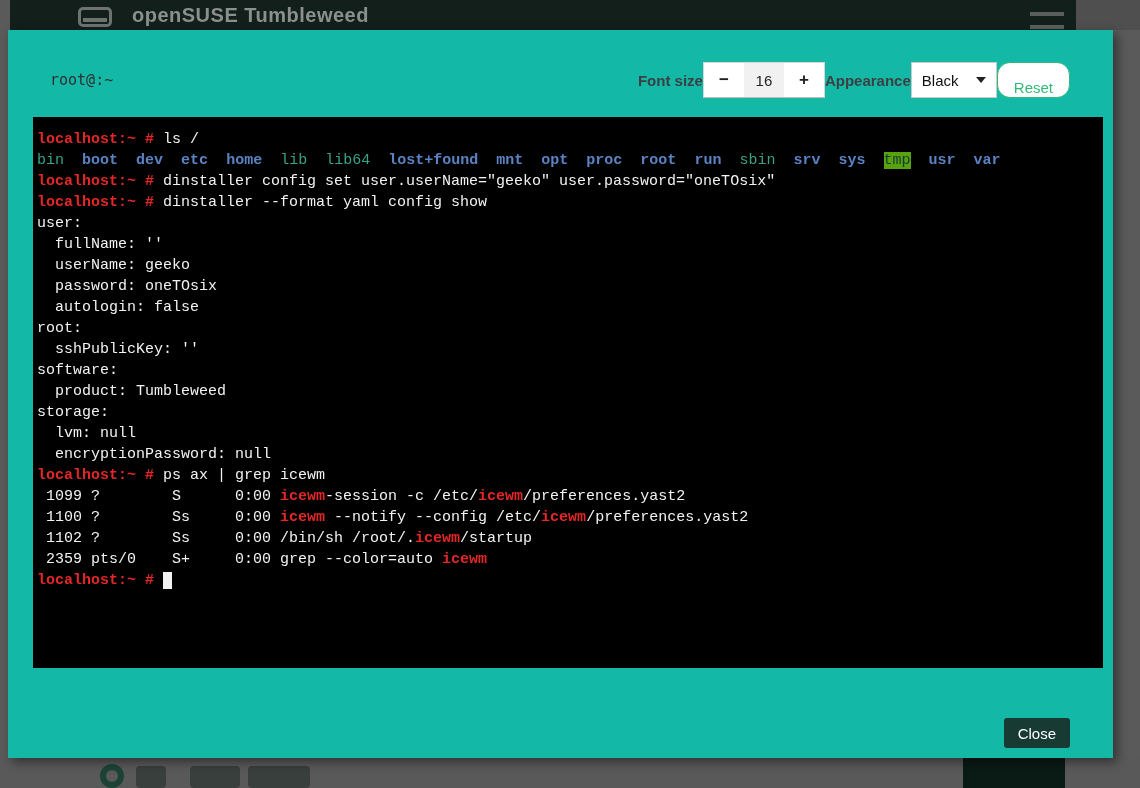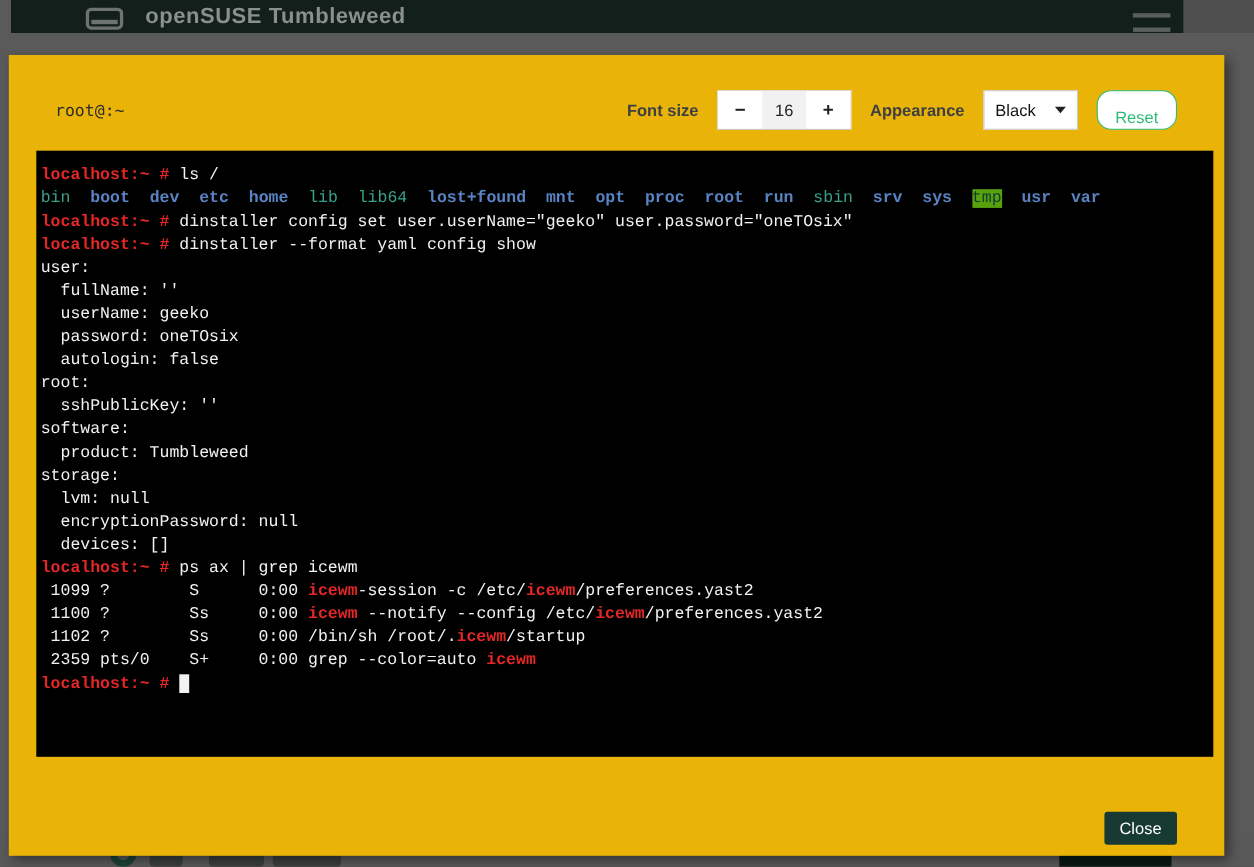--- a/index.html
+++ b/index.html
@@ -28,30 +28,29 @@
   .logo-arc{
     position:absolute;left:100px;top:6px;width:24px;height:24px;border-radius:50%;
     border:6px solid #1d4336;box-sizing:border-box;
   }
   .logo-blob{position:absolute;top:8px;height:22px;background:#393f3c;border-radius:4px;}
   .b1{left:136px;width:30px;} .b2{left:190px;width:50px;} .b3{left:248px;width:62px;}
   .bg-install-btn{position:absolute;left:963px;top:0;width:102px;height:30px;background:#0a1a14;}
   .bg-right-shade{position:absolute;left:1076px;top:0;width:64px;height:30px;background:#4f4f4f;}
   
   .dialog{
-    position:absolute;left:8px;top:30px;width:1105px;height:728px;background:#eab308;
+    position:absolute;left:8px;top:30px;width:1105px;height:728px;background:#14b8a6;
     box-shadow:4px 4px 10px rgba(0,0,0,.45);
-    margin-top:20px;
   }
   .dialog-header{
     position:absolute;left:42px;right:43px;top:32px;height:36px;
     display:flex;align-items:center;justify-content:space-between;
   }
   .term-title{font-family:"DejaVu Sans Mono",monospace;font-size:15px;color:#2e2e2e;}
-  .controls{display:flex;align-items:center;gap:17px;}
+  .controls{display:flex;align-items:center;}
   .ctl-label{font-size:15px;font-weight:bold;color:#3c4043;}
   .stepper{
     display:flex;height:36px;border:1px solid #d6d6d6;border-bottom-color:#bdbdbd;
     box-sizing:border-box;background:#fff;
   }
   .step-btn{
     width:40px;height:100%;border:none;background:#fff;cursor:pointer;
     font-size:17px;font-weight:bold;color:#222;font-family:"Liberation Sans",sans-serif;
   }
   .step-value{
@@ -145,21 +144,20 @@
         <div class="tline"><span>  userName: geeko</span></div>
         <div class="tline"><span>  password: oneTOsix</span></div>
         <div class="tline"><span>  autologin: false</span></div>
         <div class="tline"><span>root:</span></div>
         <div class="tline"><span>  sshPublicKey: ''</span></div>
         <div class="tline"><span>software:</span></div>
         <div class="tline"><span>  product: Tumbleweed</span></div>
         <div class="tline"><span>storage:</span></div>
         <div class="tline"><span>  lvm: null</span></div>
         <div class="tline"><span>  encryptionPassword: null</span></div>
-        <div class="tline"><span>  devices: []</span></div>
         <div class="tline"><span class="seg-prompt">localhost:~ #</span><span> ps ax | grep icewm</span></div>
         <div class="tline"><span> 1099 ?        S      0:00 </span><span class="seg-match">icewm</span><span>-session -c /etc/</span><span class="seg-match">icewm</span><span>/preferences.yast2</span></div>
         <div class="tline"><span> 1100 ?        Ss     0:00 </span><span class="seg-match">icewm</span><span> --notify --config /etc/</span><span class="seg-match">icewm</span><span>/preferences.yast2</span></div>
         <div class="tline"><span> 1102 ?        Ss     0:00 /bin/sh /root/.</span><span class="seg-match">icewm</span><span>/startup</span></div>
         <div class="tline"><span> 2359 pts/0    S+     0:00 grep --color=auto </span><span class="seg-match">icewm</span></div>
         <div class="tline"><span class="seg-prompt">localhost:~ #</span><span> </span><span class="seg-cursor"> </span></div>
       </div>
   </div>
   <button class="close-btn">Close</button>
 </div>

